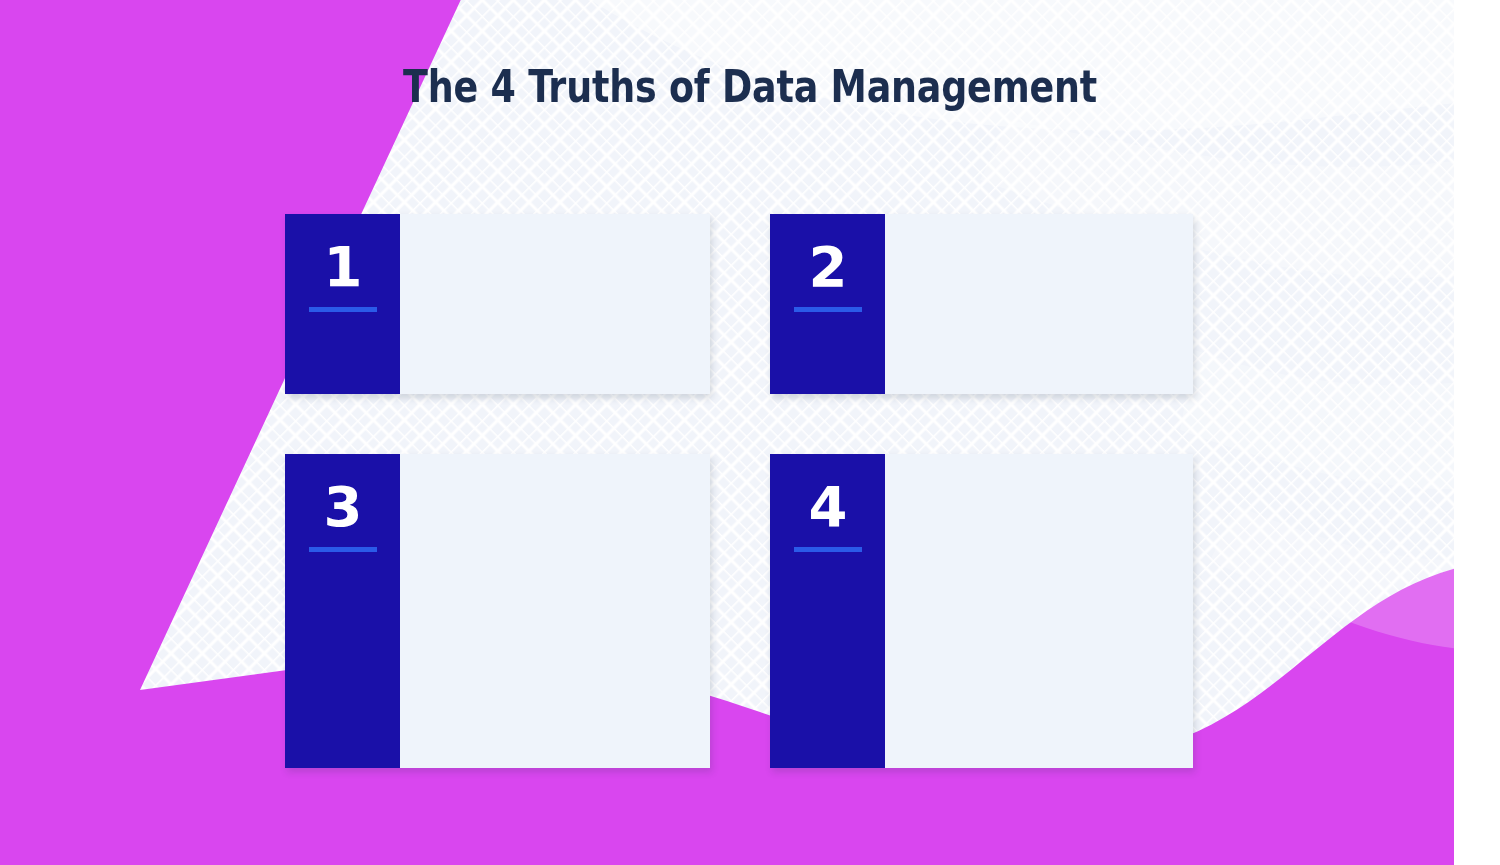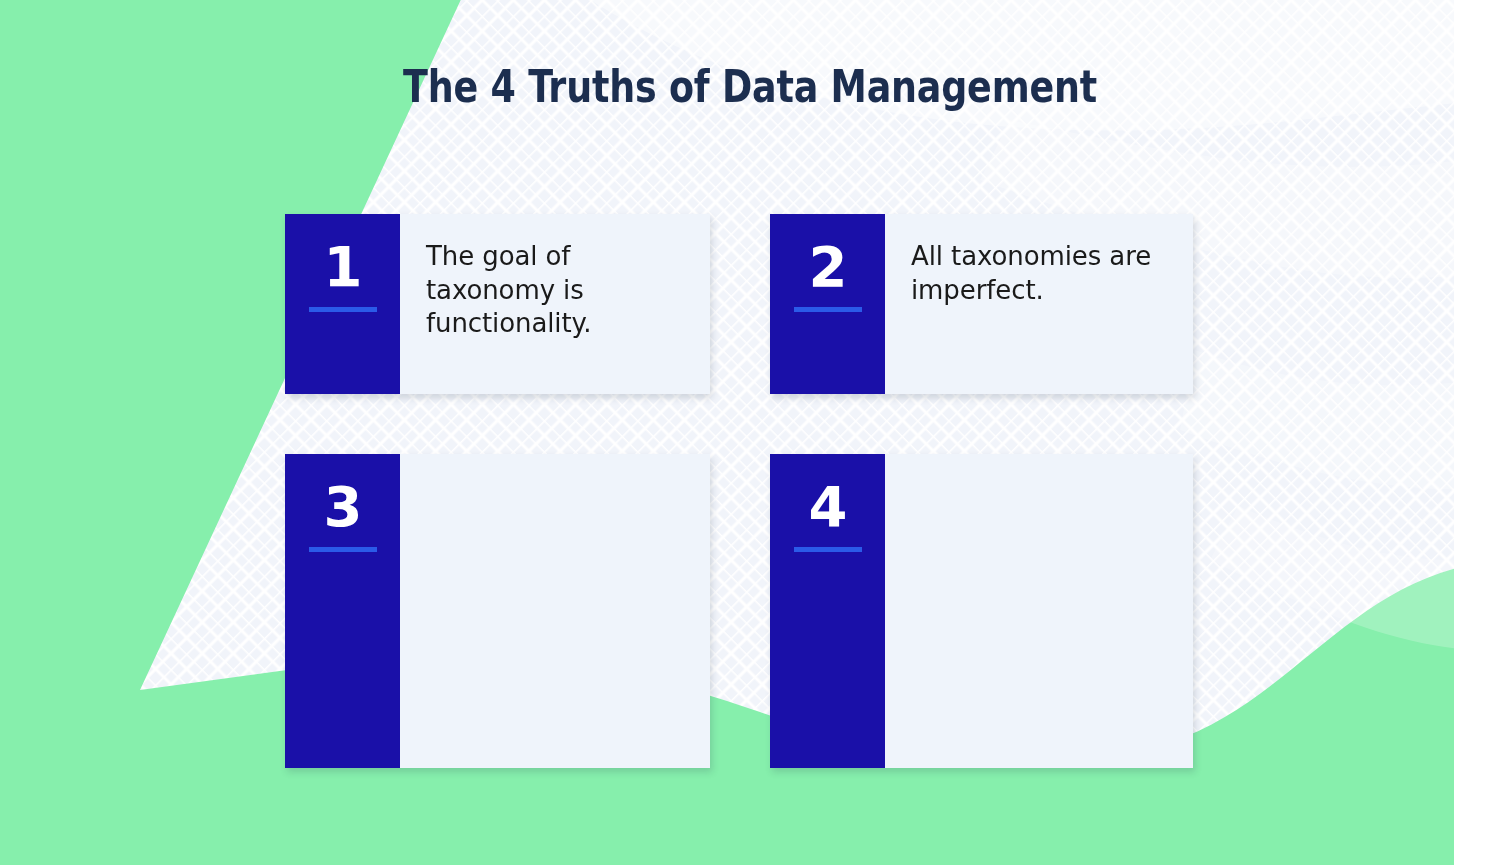--- a/index.html
+++ b/index.html
@@ -13,21 +13,21 @@
     height: 865px;
     overflow: hidden;
     font-family: "Liberation Sans", sans-serif;
     position: relative;
   }
 
   #slide {
     position: relative;
     width: 1454px;
     height: 865px;
-    background: #86efac;
+    background: #d946ef;
     overflow: hidden;
   }
 
   
   .bg-layer {
     position: absolute;
     inset: 0;
     pointer-events: none;
   }
 
@@ -173,32 +173,26 @@
 
   <div class="title">The 4 Truths of Data Management</div>
 
   <div class="grid">
 
     <div class="card card-1">
       <div class="card-num-block">
         <div class="card-num">1</div>
         <div class="card-accent"></div>
       </div>
-      <div class="card-body">
-        <p class="card-text">The goal of taxonomy is functionality.</p>
-      </div>
     </div>
 
     <div class="card card-2">
       <div class="card-num-block">
         <div class="card-num">2</div>
         <div class="card-accent"></div>
-      </div>
-      <div class="card-body">
-        <p class="card-text">All taxonomies are imperfect.</p>
       </div>
     </div>
 
     <div class="card card-3">
       <div class="card-num-block">
         <div class="card-num">3</div>
         <div class="card-accent"></div>
       </div>
     </div>
 

